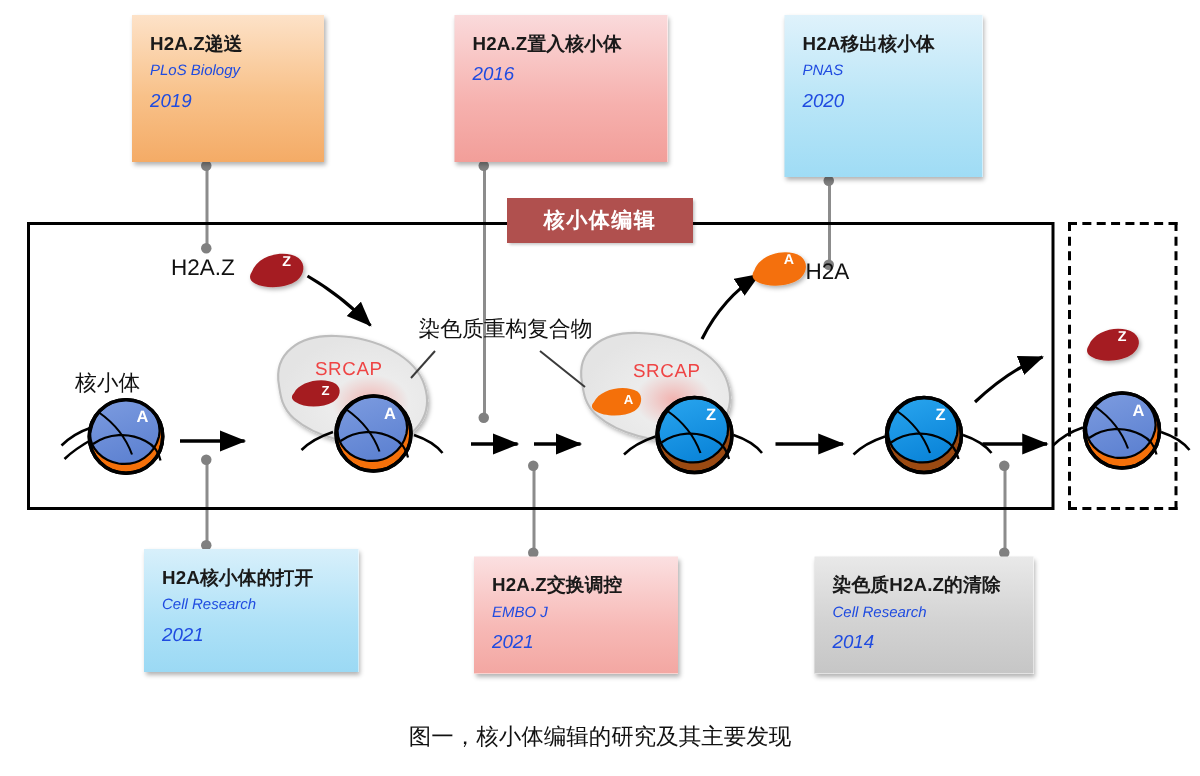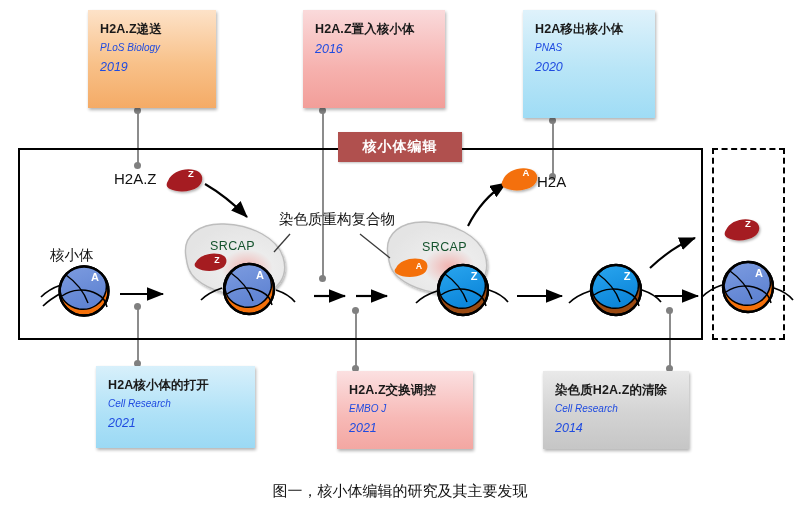--- a/index.html
+++ b/index.html
@@ -59,21 +59,21 @@
     color:#ffffff;
     font-size:14px;font-weight:600;letter-spacing:1px;
     display:flex;align-items:center;justify-content:center;
     box-shadow:1px 1px 2px rgba(0,0,0,.25);
   }
 
   
   .lbl{position:absolute;color:#111;white-space:nowrap;text-align:right;}
   .lbl.cn{font-size:14.5px;}
   .lbl.en{font-size:15px;}
-  .lbl.srcap{font-size:12.5px;color:#14532d;letter-spacing:.4px;}
+  .lbl.srcap{font-size:12.5px;color:#ef4444;letter-spacing:.4px;}
 
   
   svg.overlay{position:absolute;left:0;top:0;width:800px;height:517px;pointer-events:none;}
 
   
   .caption{
     position:absolute;left:0;top:482px;width:800px;
     text-align:center;font-size:15px;color:#111;
   }
 </style>
@@ -124,27 +124,27 @@
     <div class="c-title">H2A.Z置入核小体</div>
     <div class="c-year">2016</div>
   </div>
 
   <div class="card blue" style="left:523px;top:10px;width:132px;height:108px;">
     <div class="c-title">H2A移出核小体</div>
     <div class="c-journal">PNAS</div>
     <div class="c-year">2020</div>
   </div>
 
-  <div class="card blue2" style="left:96px;top:366px;width:159px;height:82px;">
+  <div class="card blue2" style="left:96px;top:366px;width:143px;height:82px;">
     <div class="c-title">H2A核小体的打开</div>
     <div class="c-journal">Cell Research</div>
     <div class="c-year">2021</div>
   </div>
 
-  <div class="card pink2" style="left:316px;top:371px;width:136px;height:78px;margin-left:21px;">
+  <div class="card pink2" style="left:316px;top:371px;width:136px;height:78px;">
     <div class="c-title">H2A.Z交换调控</div>
     <div class="c-journal">EMBO J</div>
     <div class="c-year">2021</div>
   </div>
 
   <div class="card gray" style="left:543px;top:371px;width:146px;height:78px;">
     <div class="c-title">染色质H2A.Z的清除</div>
     <div class="c-journal">Cell Research</div>
     <div class="c-year">2014</div>
   </div>

